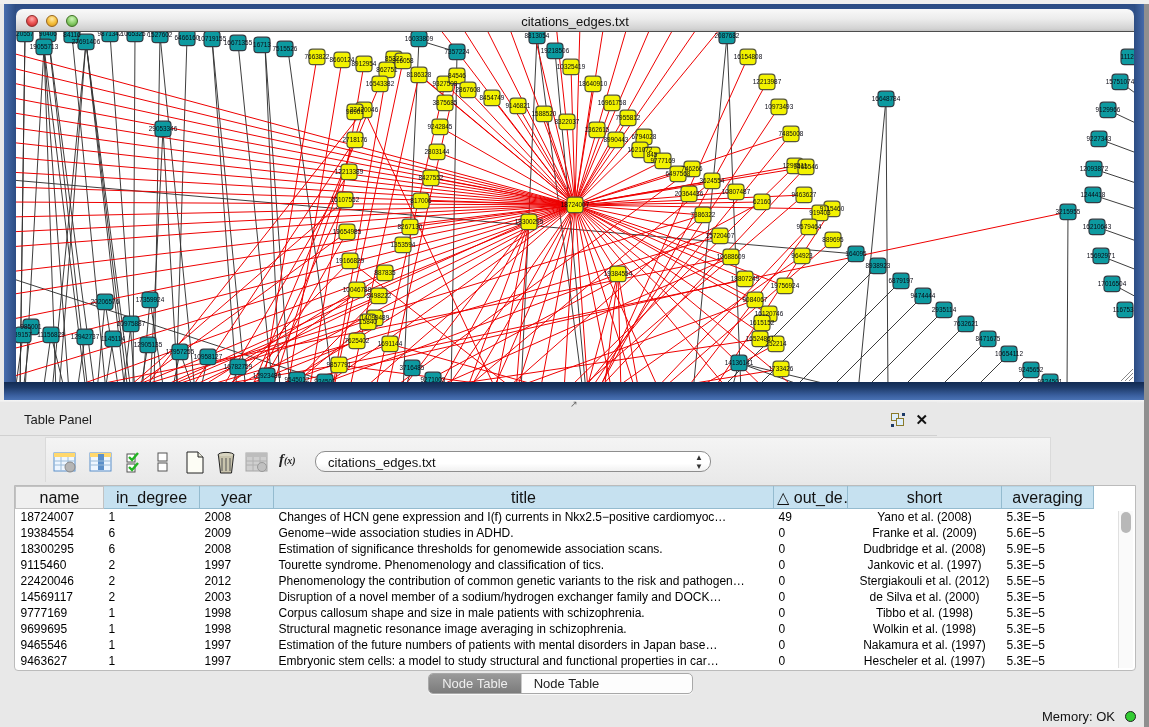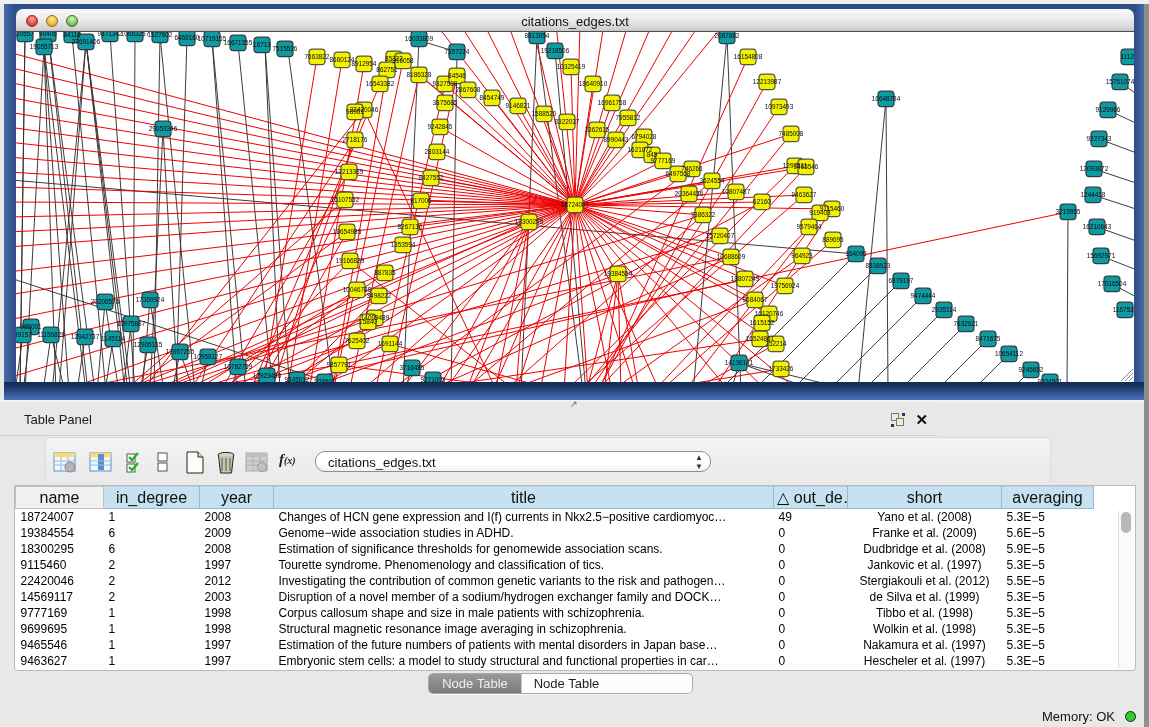--- a/index.html
+++ b/index.html
@@ -711,32 +711,32 @@
               <td class="c2">1997</td>
               <td class="c3">Tourette syndrome. Phenomenology and classification of tics.</td>
               <td class="c4">0</td>
               <td class="c5">Jankovic et al. (1997)</td>
               <td class="c6">5.3E−5</td>
             </tr>
 <tr>
               <td class="c0">22420046</td>
               <td class="c1">2</td>
               <td class="c2">2012</td>
-              <td class="c3">Investigating the contribution of common genetic variants to the risk and pathogen…</td>
+              <td class="c3">Phenomenology the contribution of common genetic variants to the risk and pathogen…</td>
               <td class="c4">0</td>
               <td class="c5">Stergiakouli et al. (2012)</td>
               <td class="c6">5.5E−5</td>
             </tr>
 <tr>
               <td class="c0">14569117</td>
               <td class="c1">2</td>
               <td class="c2">2003</td>
               <td class="c3">Disruption of a novel member of a sodium/hydrogen exchanger family and DOCK…</td>
               <td class="c4">0</td>
-              <td class="c5">de Silva et al. (1999)</td>
+              <td class="c5">de Silva et al. (2000)</td>
               <td class="c6">5.3E−5</td>
             </tr>
 <tr>
               <td class="c0">9777169</td>
               <td class="c1">1</td>
               <td class="c2">1998</td>
               <td class="c3">Corpus callosum shape and size in male patients with schizophrenia.</td>
               <td class="c4">0</td>
               <td class="c5">Tibbo et al. (1998)</td>
               <td class="c6">5.3E−5</td>

